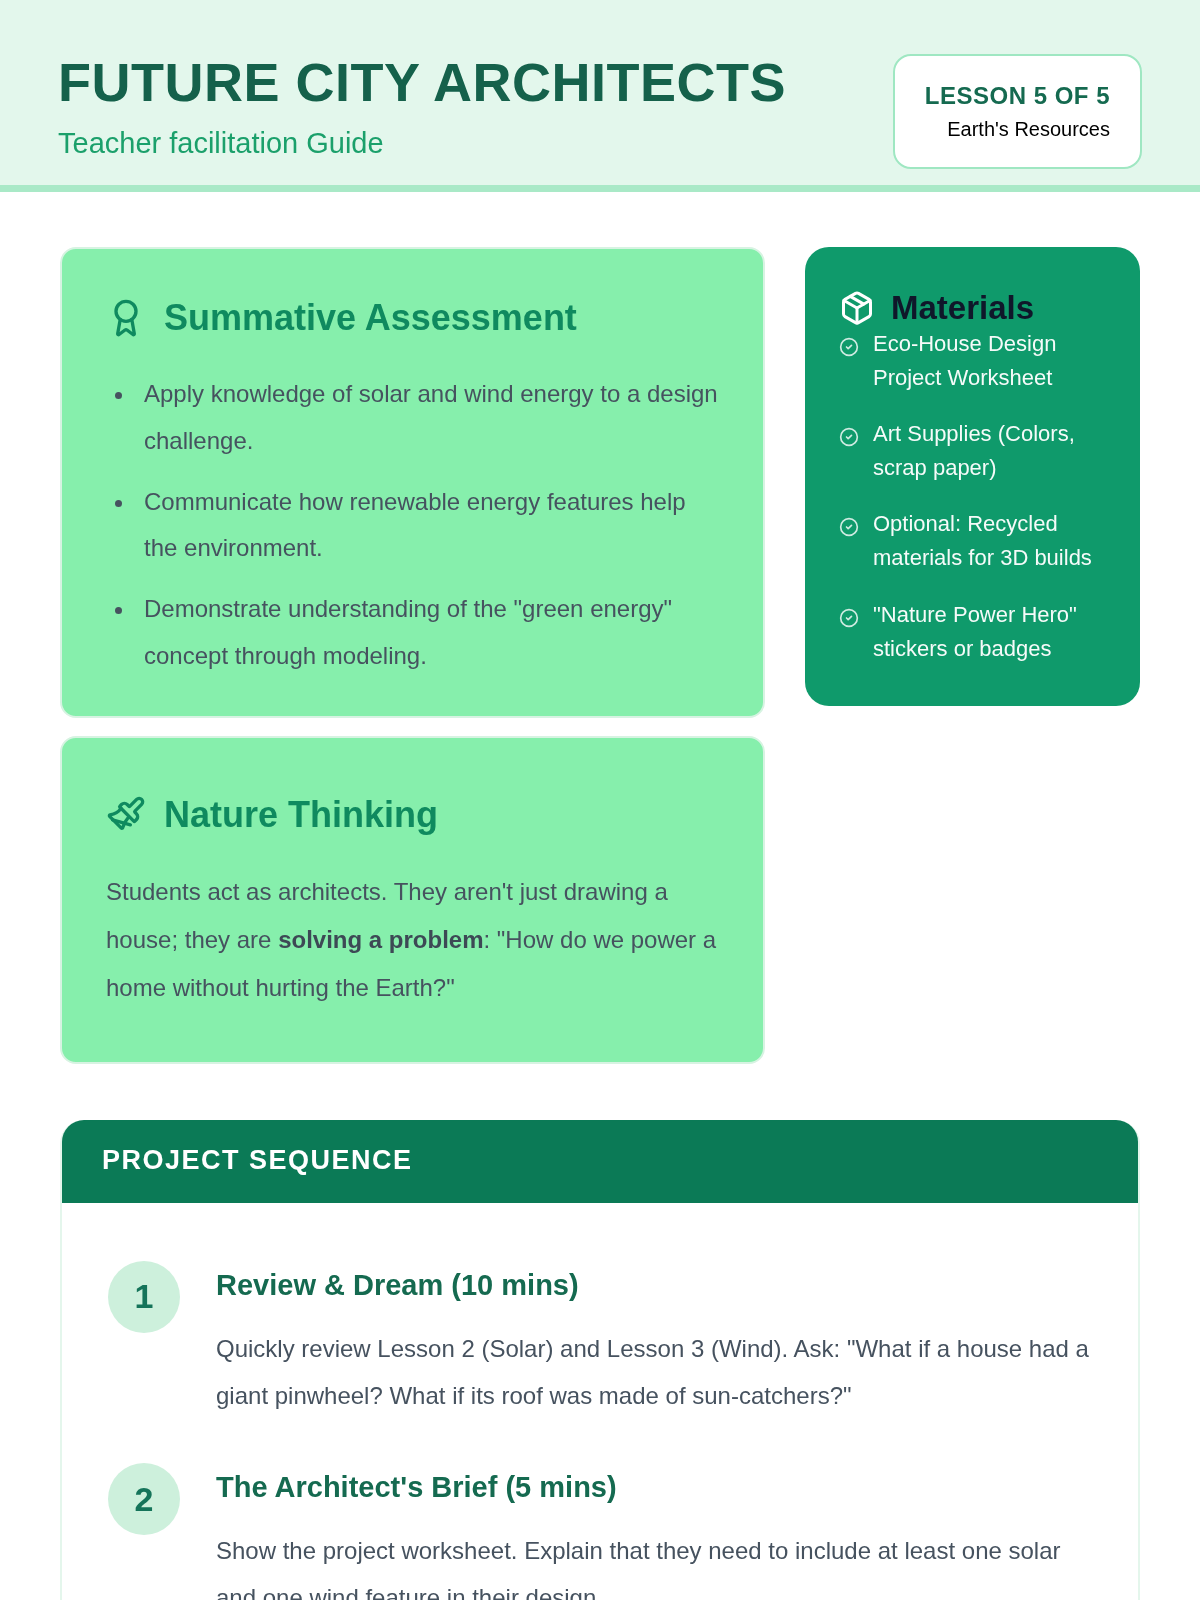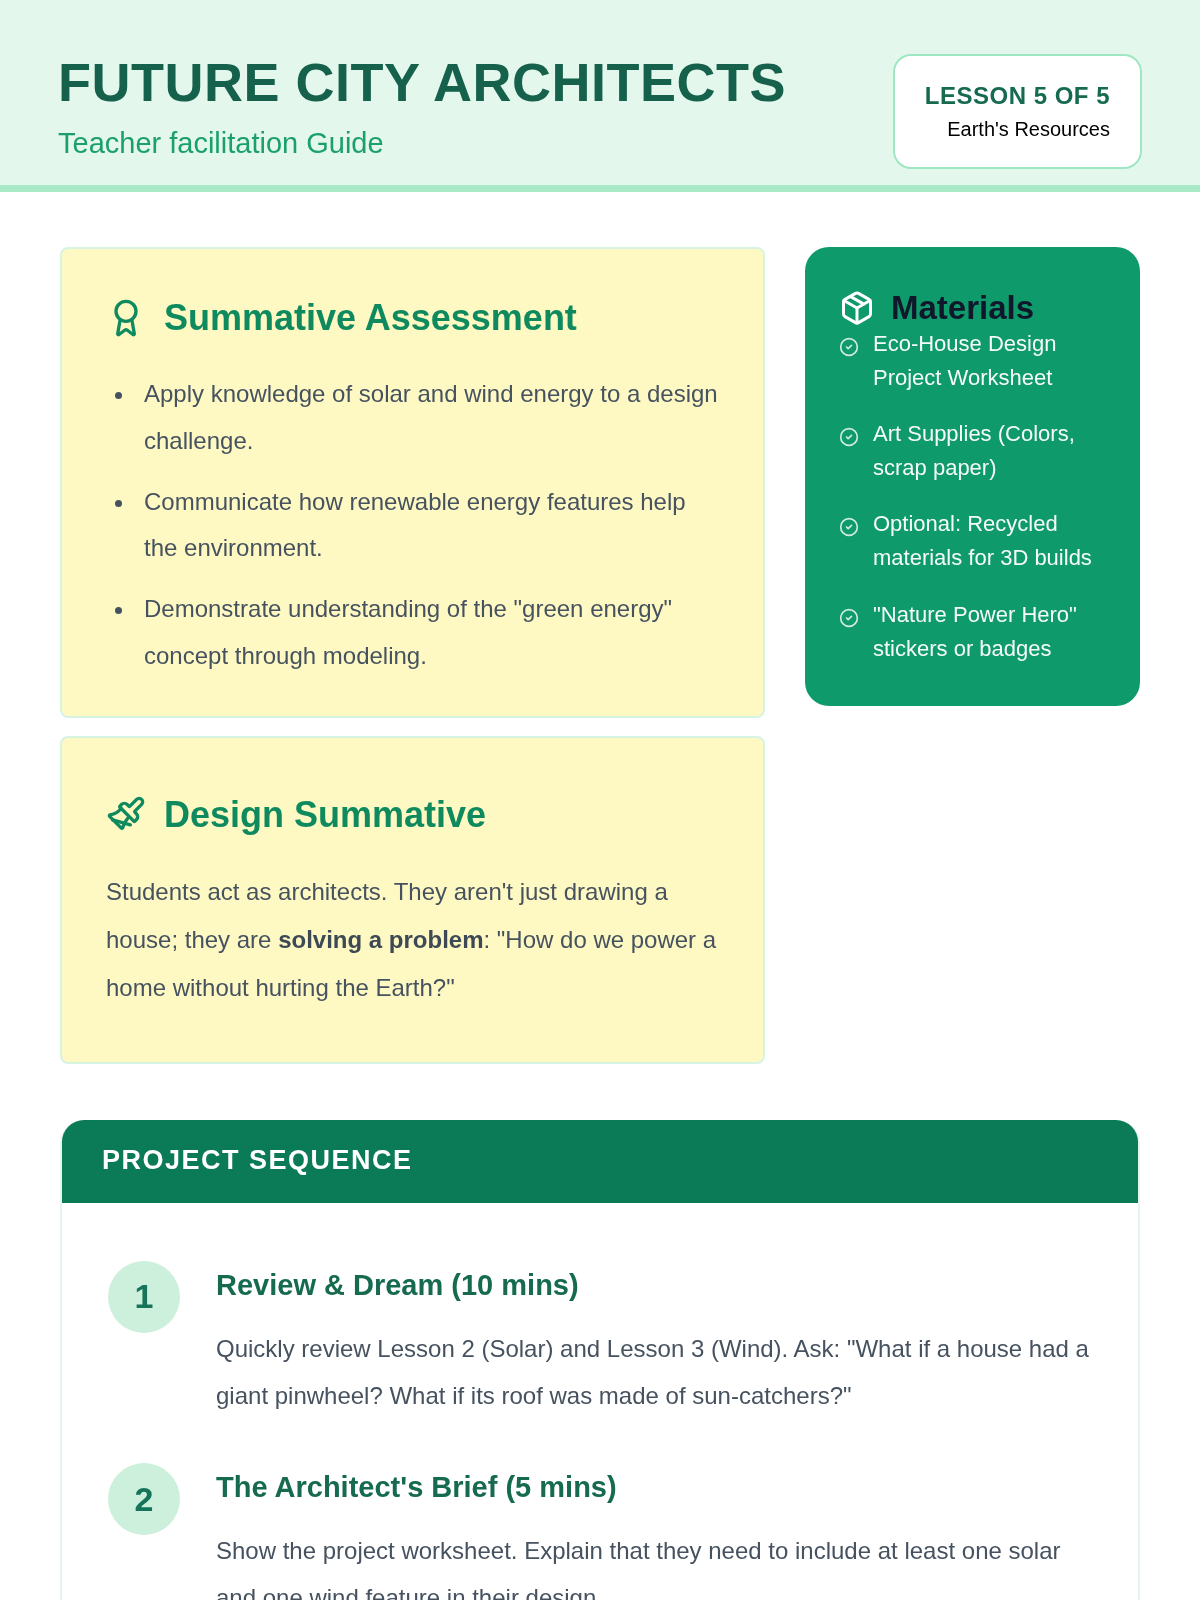--- a/index.html
+++ b/index.html
@@ -60,23 +60,23 @@
   .main { padding: 55px 60px 0 60px; }
 
   .top-grid {
     display: grid;
     grid-template-columns: 705px 335px;
     gap: 40px;
     align-items: start;
   }
 
   .card {
-    background: #fef9c3;
+    background: #86efac;
     border: 2px solid #d7f3e2;
-    border-radius: 8px;
+    border-radius: 16px;
   }
 
   .card-title-row {
     display: flex;
     align-items: center;
     gap: 18px;
   }
   .card-title {
     font-size: 36px;
     font-weight: bold;
@@ -278,21 +278,21 @@
 
     <section class="card design">
       <div class="card-title-row">
         <span class="section-icon">
           <svg viewBox="0 0 24 24" fill="none" stroke="currentColor" stroke-width="2" stroke-linecap="round" stroke-linejoin="round">
             <path d="m14.622 17.897-10.68-2.913"></path>
             <path d="M18.376 2.622a1 1 0 1 1 3.002 3.002L17.36 9.643a.5.5 0 0 0 0 .707l.944.944a2.41 2.41 0 0 1 0 3.408l-.944.944a.5.5 0 0 1-.707 0L8.354 7.348a.5.5 0 0 1 0-.707l.944-.944a2.41 2.41 0 0 1 3.408 0l.944.944a.5.5 0 0 0 .707 0z"></path>
             <path d="M9 8c-1.804 2.71-3.97 3.46-6.583 3.948a.507.507 0 0 0-.254.852l7.037 7.037a.507.507 0 0 0 .852-.254C10.54 17.97 11.29 15.804 13 14"></path>
           </svg>
         </span>
-        <h2 class="card-title">Design Summative</h2>
+        <h2 class="card-title">Nature Thinking</h2>
       </div>
       <p class="design-body"><span>Students act as architects. They aren't just drawing a house; they are </span><b>solving a problem</b><span>: "How do we power a home without hurting the Earth?"</span></p>
     </section>
 
     <section class="sequence">
       <div class="sequence-header">PROJECT SEQUENCE</div>
       <div class="sequence-body">
 
         <div class="step">
           <div class="step-num">1</div>

